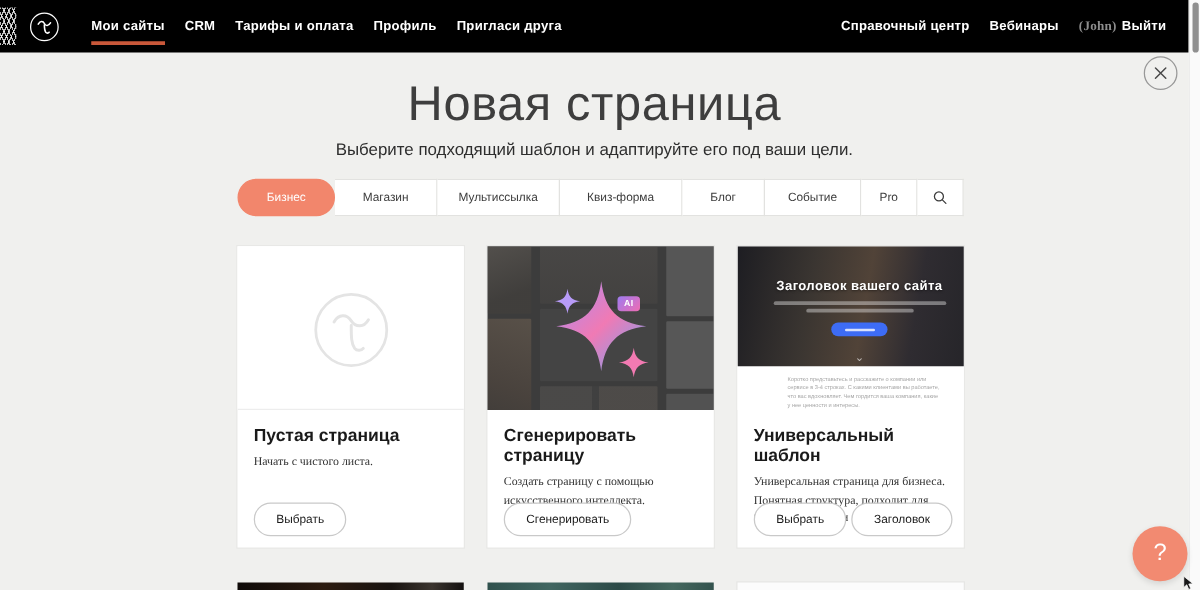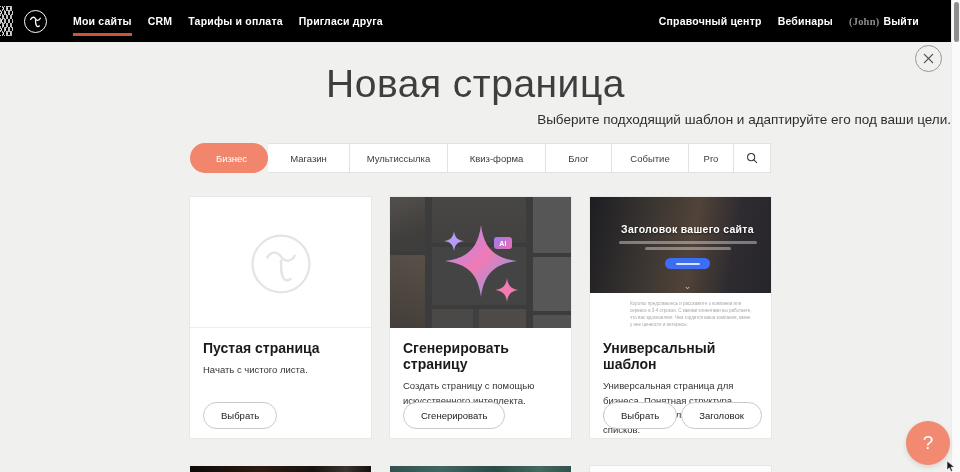--- a/index.html
+++ b/index.html
@@ -11,45 +11,45 @@
   .pattern-strip { width:13px; height:30px; flex:0 0 13px;
     background-image:
       repeating-linear-gradient(115deg, rgba(255,255,255,.75) 0 1px, transparent 1px 3.5px),
       repeating-linear-gradient(65deg, rgba(255,255,255,.75) 0 1px, transparent 1px 3.5px);
     background-color:#000; }
   .logo-wrap { margin-left:11px; margin-right:18px; }
   .logo-circle { width:23px; height:23px; border:1.5px solid #fff; border-radius:50%; display:flex; align-items:center; justify-content:center; }
   .nav-left, .nav-right { display:flex; align-items:center; height:30px; }
   .nav-item { position:relative; height:30px; display:flex; align-items:center; padding:0 8px; color:#fff; font-size:10.5px; font-weight:bold; letter-spacing:.2px; cursor:pointer; white-space:nowrap; }
   .nav-item .active-underline { position:absolute; left:8px; right:8px; bottom:0; height:3px; background:#c9583a; }
-  .nav-right { margin-left:auto; padding-right:24px; }
+  .nav-right { margin-left:auto; padding-right:10px; }
   .user-chunk { color:#8d8d8d; font-weight:bold; font-size:10.5px; margin-right:4px;font-family:Liberation Serif, serif; }
 
   
   .scrollbar { position:absolute; right:0; top:0; width:9px; height:472px; background:#fafafa; border-left:1px solid #ececec; }
   .scrollbar .thumb { position:absolute; top:2px; left:2px; width:5px; height:40px; background:#8f8f8f; border-radius:3px; }
 
   
   .page-title { position:absolute; top:62px; left:0; width:951px; text-align:center; font-size:39px; font-weight:200; color:#3e3e3e; letter-spacing:.5px; }
-  .page-subtitle { position:absolute; top:112px; left:0; width:951px; text-align:right; font-size:13.5px; color:#2e2e2e; }
+  .page-subtitle { position:absolute; top:112px; left:0; width:951px; text-align:center; font-size:13.5px; color:#2e2e2e; }
 
   .close-btn { position:absolute; left:915px; top:45px; width:27px; height:27px; border:1px solid #989898; border-radius:50%; display:flex; align-items:center; justify-content:center; cursor:pointer; background:transparent; }
 
   
   .tabbar { position:absolute; left:190px; top:143px; height:30px; display:flex; }
   .tab { background:#fff; border:1px solid #e2e2e0; border-left:none; display:flex; align-items:center; justify-content:center; font-size:9.5px; color:#3c3c3c; cursor:pointer; }
-  .tab:first-child { border-left:6px solid #737373;border-radius:15px; }
+  .tab:first-child { border-left:1px solid #737373;border-radius:15px; }
   .tab.active { background:#f2866c; border-color:#f2866c; color:#fff; }
 
   
   .card { position:absolute; top:197px; width:181px; height:241px; background:#fff; box-shadow:0 0 0 1px rgba(0,0,0,0.03); }
   .card-preview { position:relative; width:181px; height:131px; overflow:hidden; }
   .card-body { position:relative; height:110px; padding:12px 13px 0 13px; }
   .card-title { font-size:14px; font-weight:bold; color:#1a1a1a; margin-bottom:7px; }
-  .card-desc { font-size:9.5px; color:#333; line-height:1.55; }
+  .card-desc { font-size:9.5px; color:#333; line-height:1.55;font-family:Liberation Serif, serif; }
   .btn-row { position:absolute; left:13px; bottom:9px; display:flex; gap:4px; }
   .pill-btn { height:27px; border:1px solid #c9c9c9; border-radius:14px; background:#fff; font-family:Liberation Sans, sans-serif; font-size:9.5px; color:#1a1a1a; padding:0 17px; cursor:pointer; white-space:nowrap; }
 
   
   .blank-preview { background:#fff; border-bottom:1px solid #ededed; display:flex; align-items:center; justify-content:center; }
 
   
   .ai-preview { background:#3c3c3c; }
   .ai-tile { position:absolute; opacity:.28; border-radius:1px; }
   .sparkle-layer { position:absolute; inset:0; }
@@ -90,20 +90,23 @@
   <div class="nav-left">
     <div class="nav-item">
         <span>Мои сайты</span>
         <div class="active-underline"></div>
       </div>
     <div class="nav-item">
         <span>CRM</span>
       </div>
     <div class="nav-item">
         <span>Тарифы и оплата</span>
+      </div>
+    <div class="nav-item">
+        <span>Профиль</span>
       </div>
     <div class="nav-item">
         <span>Пригласи друга</span>
       </div>
   </div>
   <div class="nav-right">
     <div class="nav-item">
         <span>Справочный центр</span>
       </div>
     <div class="nav-item">

